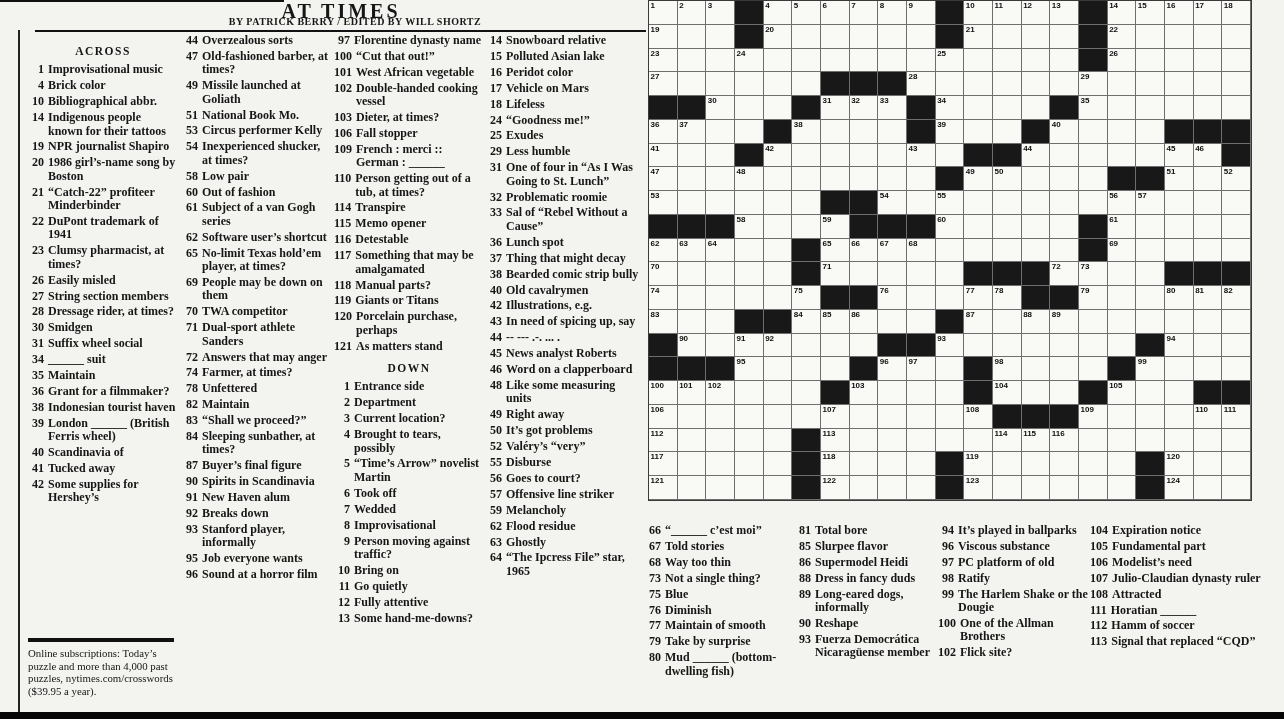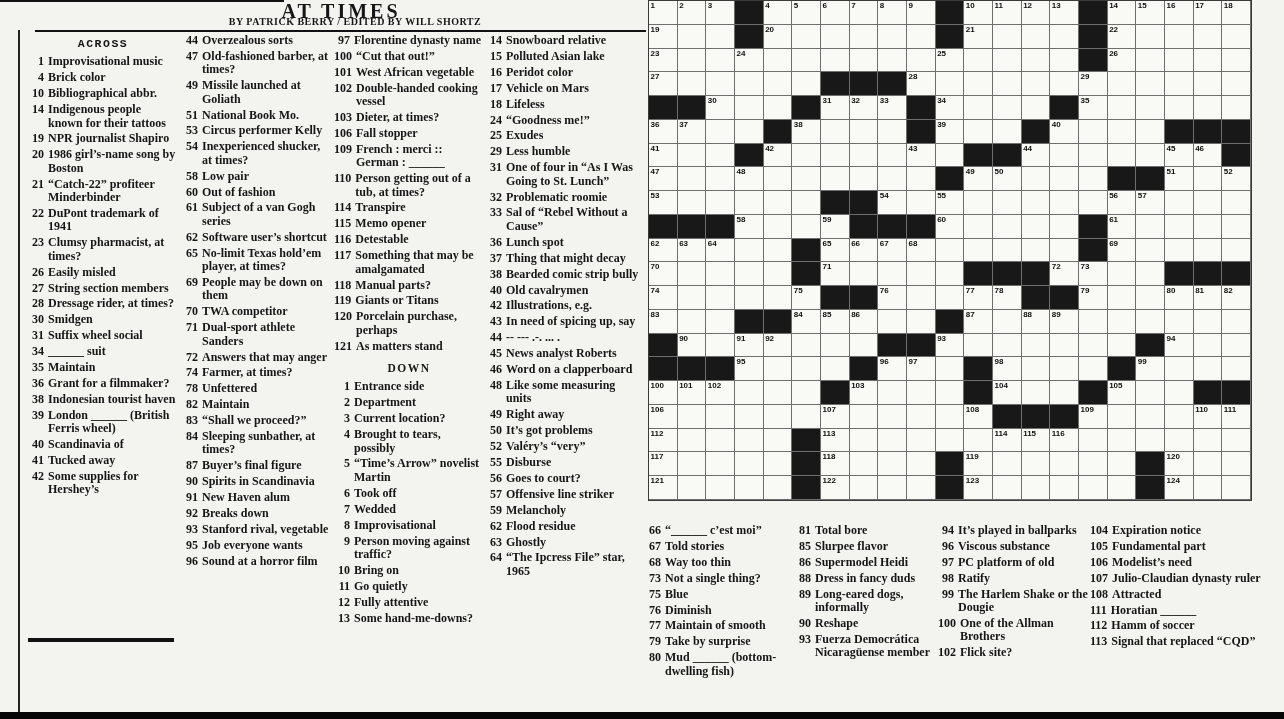--- a/index.html
+++ b/index.html
@@ -19,21 +19,21 @@
   .clue-col{font-size:12px;line-height:13.4px;font-weight:bold;}
   .c1{left:28px;top:34px;width:150px;height:600px;}
   .c2{left:182px;top:34px;width:150px;height:678px;}
   .c3{left:334px;top:34px;width:150px;height:678px;}
   .c4{left:486px;top:34px;width:154px;height:678px;}
   .c5{left:645px;top:524px;width:146px;height:190px;}
   .c6{left:795px;top:524px;width:141px;height:190px;}
   .c7{left:938px;top:524px;width:150px;height:190px;}
   .c8{left:1090px;top:524px;width:190px;height:190px;}
   .sec{text-align:center;font-weight:bold;font-size:11.5px;letter-spacing:1.5px;margin:9px 0 5px;}
-  .sec:first-child{margin-top:3px;font-family:Liberation Mono, monospace;}
+  .sec:first-child{margin-top:11px;}
   .clue{display:flex;margin-bottom:2.5px;}
   .cn{flex:0 0 auto;min-width:16px;text-align:right;margin-right:4px;font-weight:bold;}
   .ct{flex:1 1 auto;}
   
   .footwrap{left:28px;top:638px;width:150px;}
   .foot-rule{height:4px;background:#111;margin:0 4px 5px 0;}
   .foot{font-size:10.8px;line-height:12.6px;font-weight:normal;}
   
   .grid{left:648px;top:0;width:604px;height:501px;display:grid;
         grid-template-columns:repeat(21,1fr);grid-template-rows:repeat(21,1fr);
@@ -238,21 +238,21 @@
     <div class="clue">
       <span class="cn">91</span>
       <span class="ct">New Haven alum</span>
     </div>
     <div class="clue">
       <span class="cn">92</span>
       <span class="ct">Breaks down</span>
     </div>
     <div class="clue">
       <span class="cn">93</span>
-      <span class="ct">Stanford rival, vegetable</span>
+      <span class="ct">Stanford player, informally</span>
     </div>
     <div class="clue">
       <span class="cn">95</span>
       <span class="ct">Job everyone wants</span>
     </div>
     <div class="clue">
       <span class="cn">96</span>
       <span class="ct">Sound at a horror film</span>
     </div>
   </div>
@@ -629,20 +629,21 @@
       <span class="ct">Hamm of soccer</span>
     </div>
     <div class="clue">
       <span class="cn">113</span>
       <span class="ct">Signal that replaced “CQD”</span>
     </div>
   </div>
 
 <div class="abs footwrap">
   <div class="foot-rule"></div>
+  <div class="foot">Online subscriptions: Today’s puzzle and more than 4,000 past puzzles, nytimes.com/crosswords ($39.95 a year).</div>
 </div>
 
 <div class="abs grid">
     <div class="cell">
       <span class="num">1</span>
     </div>
     <div class="cell">
       <span class="num">2</span>
     </div>
     <div class="cell">

